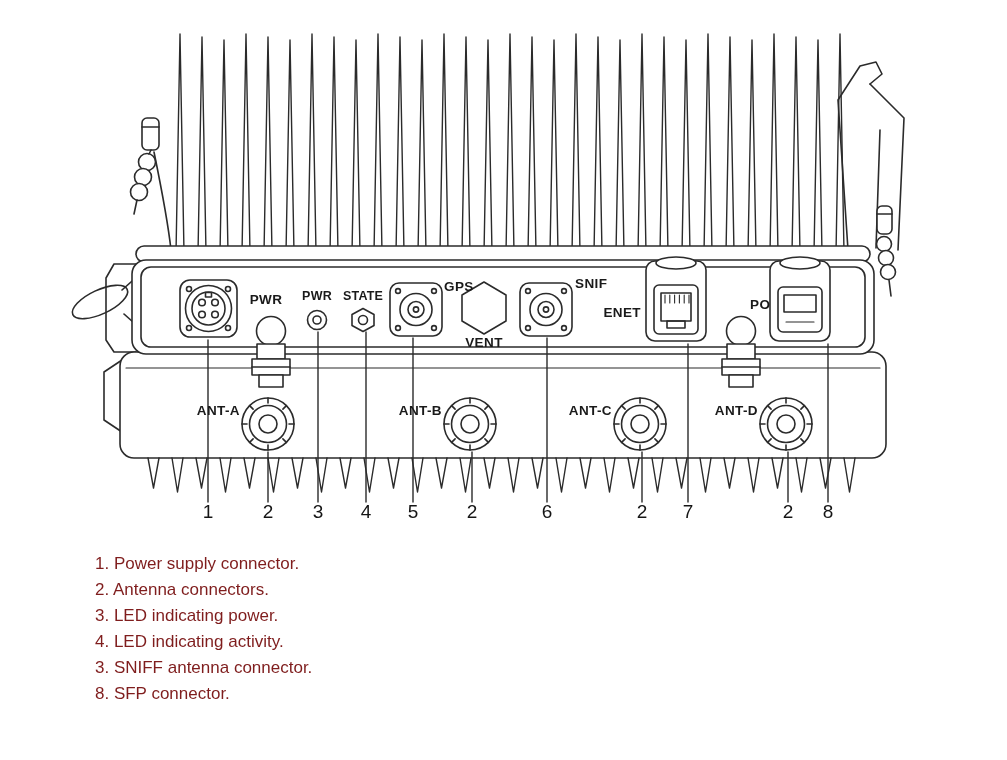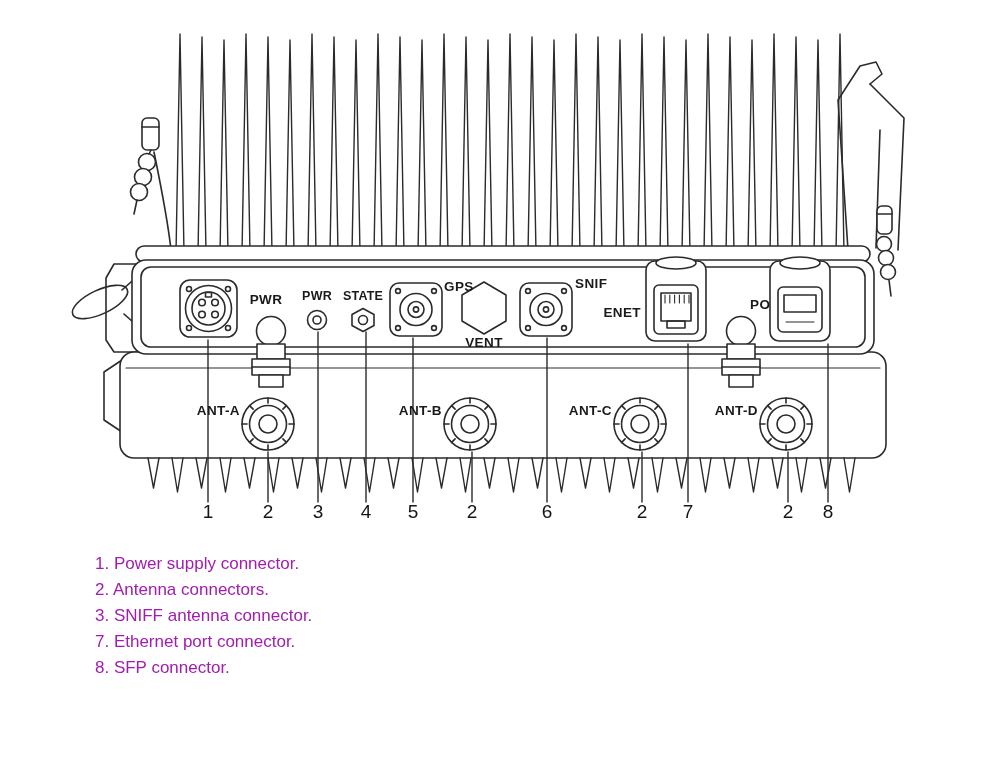--- a/index.html
+++ b/index.html
@@ -3,21 +3,21 @@
 <meta charset="utf-8">
 <style>
   html,body{margin:0;padding:0;background:#fff;}
   .canvas{position:relative;width:1007px;height:760px;background:#fff;overflow:hidden;
           font-family:"Liberation Sans",sans-serif;}
   svg.diagram{position:absolute;top:0;left:0;}
   svg text{font-family:"Liberation Sans",sans-serif;fill:#1a1a1a;}
   .lbl{font-size:13.5px;font-weight:bold;letter-spacing:.4px;}
   .lbl-sm{font-size:12.5px;font-weight:bold;letter-spacing:.2px;}
   .num{font-size:19px;fill:#151515;}
-  .legend{position:absolute;left:95px;top:551px;font-size:17px;line-height:26px;color:#a21caf;}
+  .legend{position:absolute;left:95px;top:551px;font-size:17px;line-height:26px;color:#7f1d1d;}
   .legend-item{white-space:nowrap;}
 </style>
 </head>
 <body>
 
 <div class="canvas">
 
 <svg class="diagram" width="1007" height="760" viewBox="0 0 1007 760">
 
   <defs>
@@ -252,18 +252,19 @@
     <text class="num" x="642" y="518" text-anchor="middle">2</text>
     <text class="num" x="688" y="518" text-anchor="middle">7</text>
     <text class="num" x="788" y="518" text-anchor="middle">2</text>
     <text class="num" x="828" y="518" text-anchor="middle">8</text>
   </g>
 </svg>
 
 <div class="legend">
   <div class="legend-item">1. Power supply connector.</div>
   <div class="legend-item">2. Antenna connectors.</div>
+  <div class="legend-item">3. LED indicating power.</div>
+  <div class="legend-item">4. LED indicating activity.</div>
   <div class="legend-item">3. SNIFF antenna connector.</div>
-  <div class="legend-item">7. Ethernet port connector.</div>
   <div class="legend-item">8. SFP connector.</div>
 </div>
 
 </div>
 
 </body></html>

